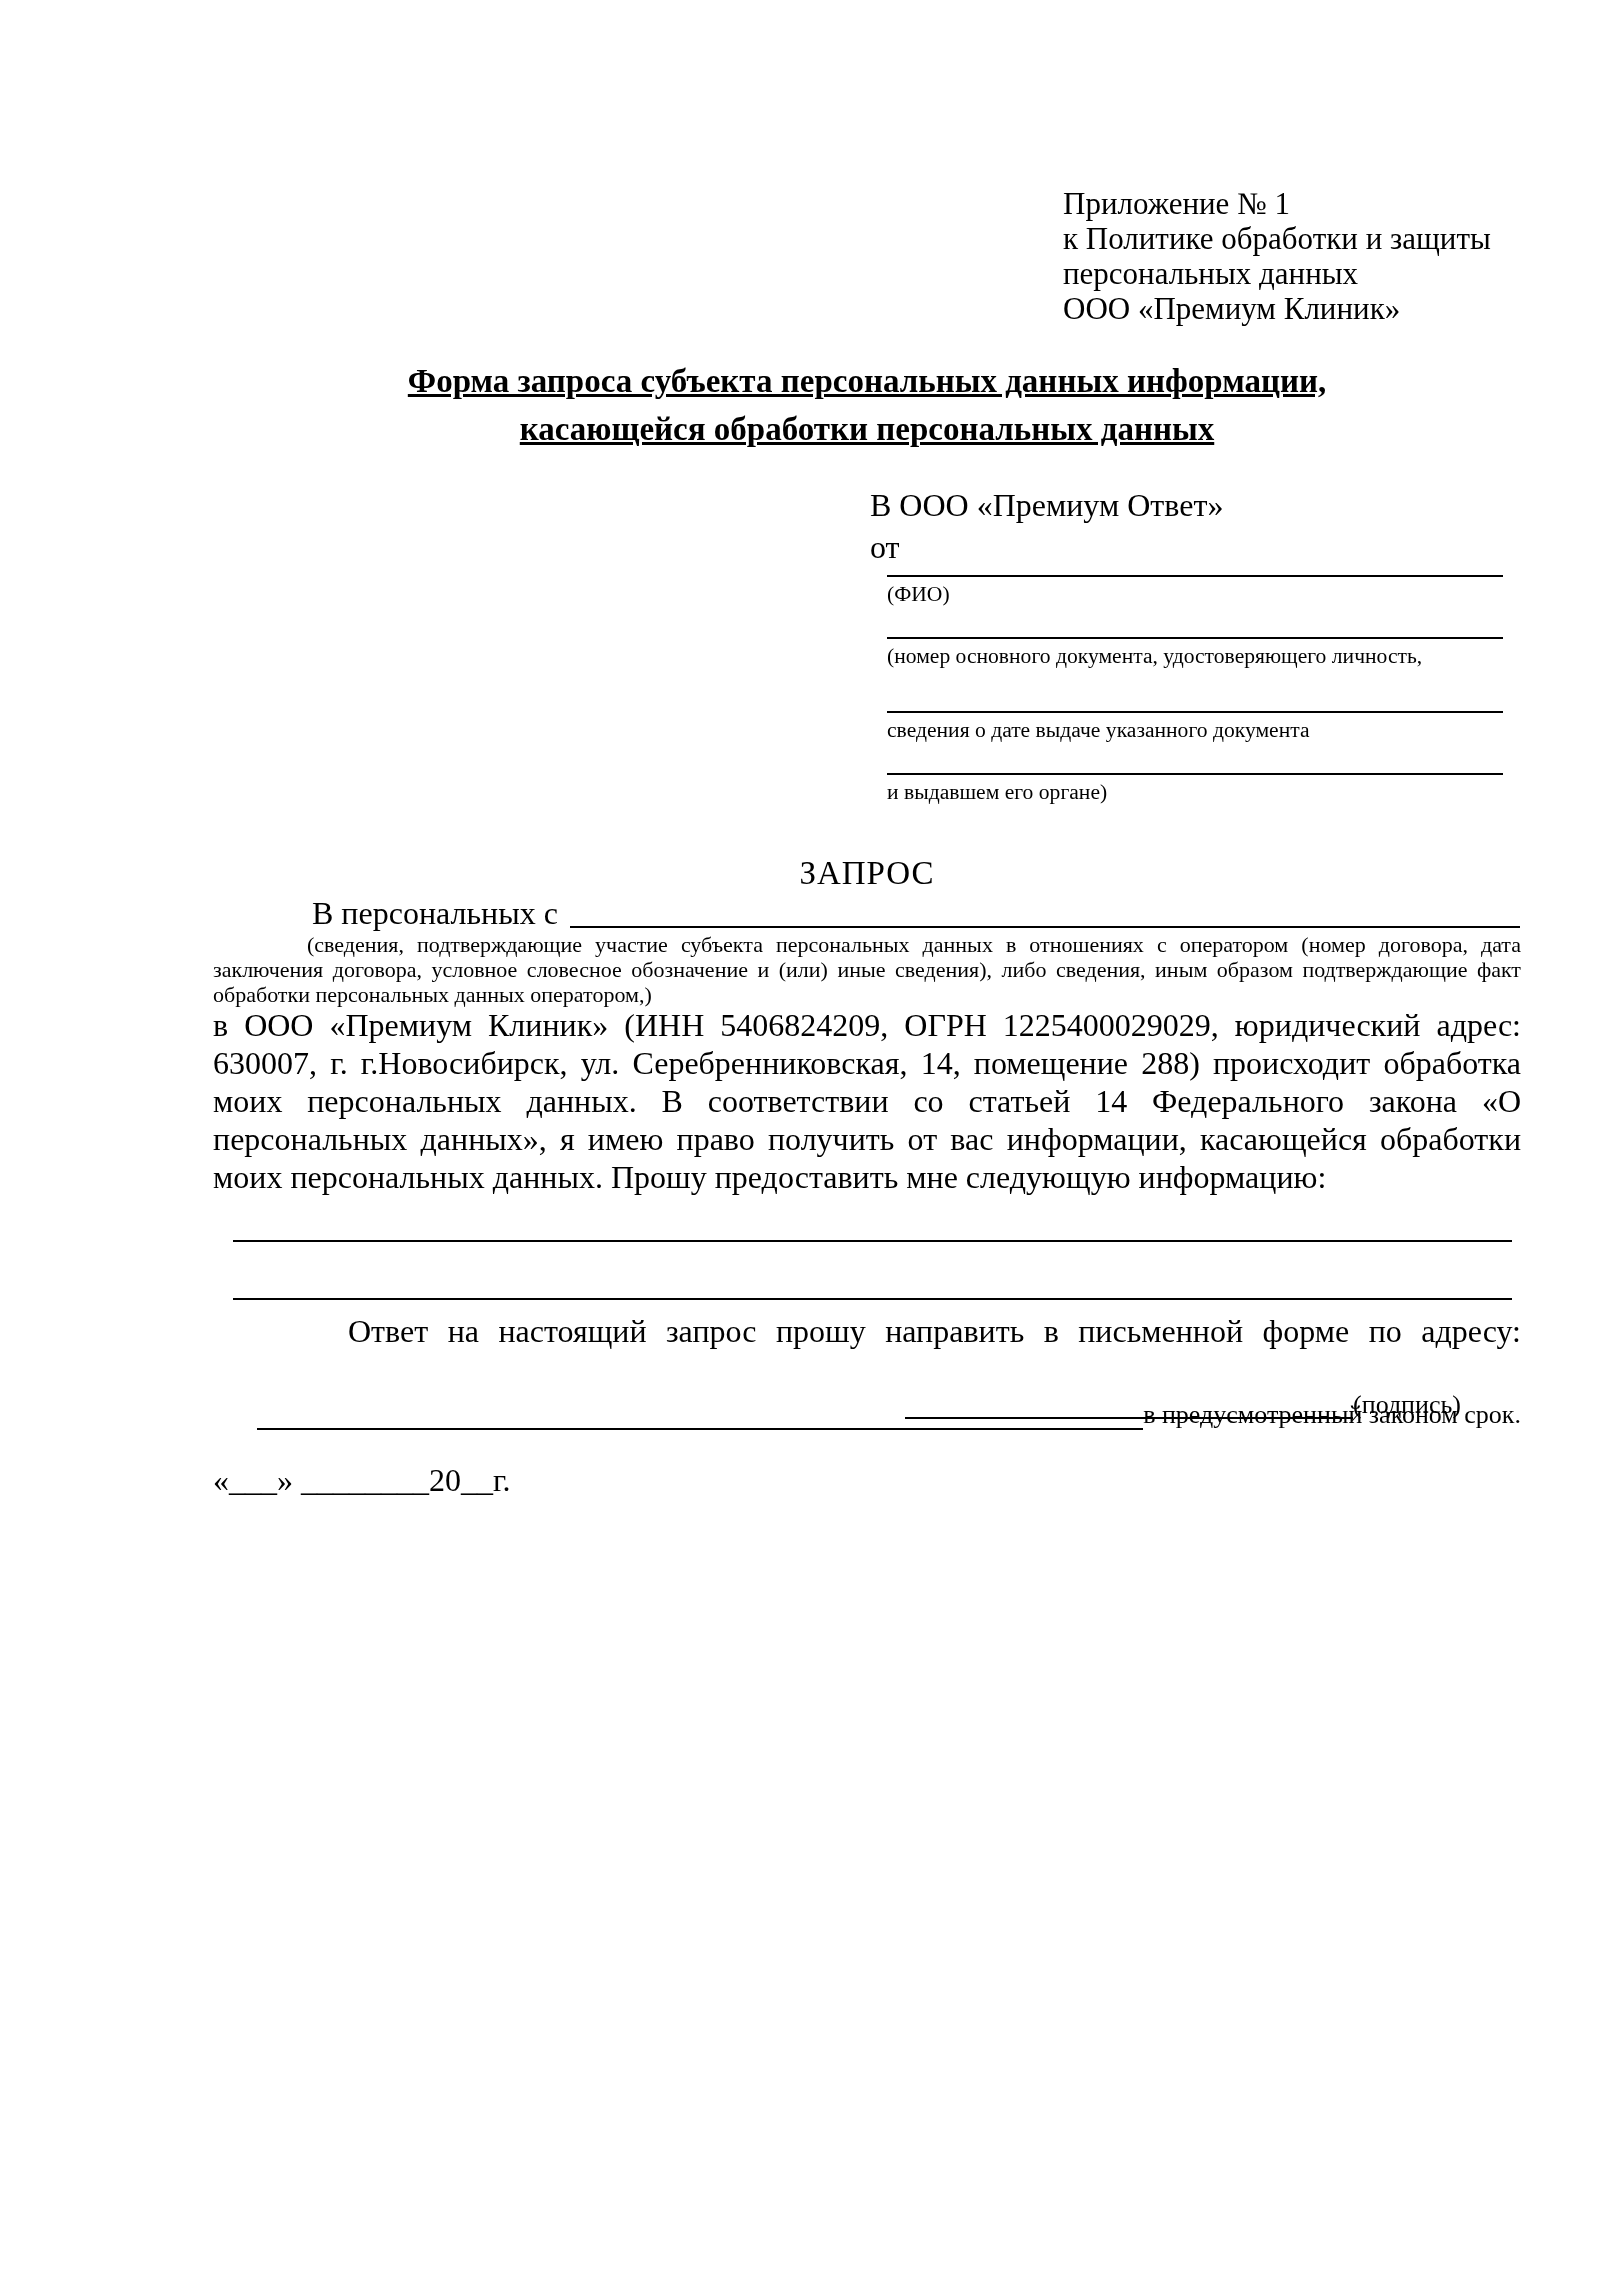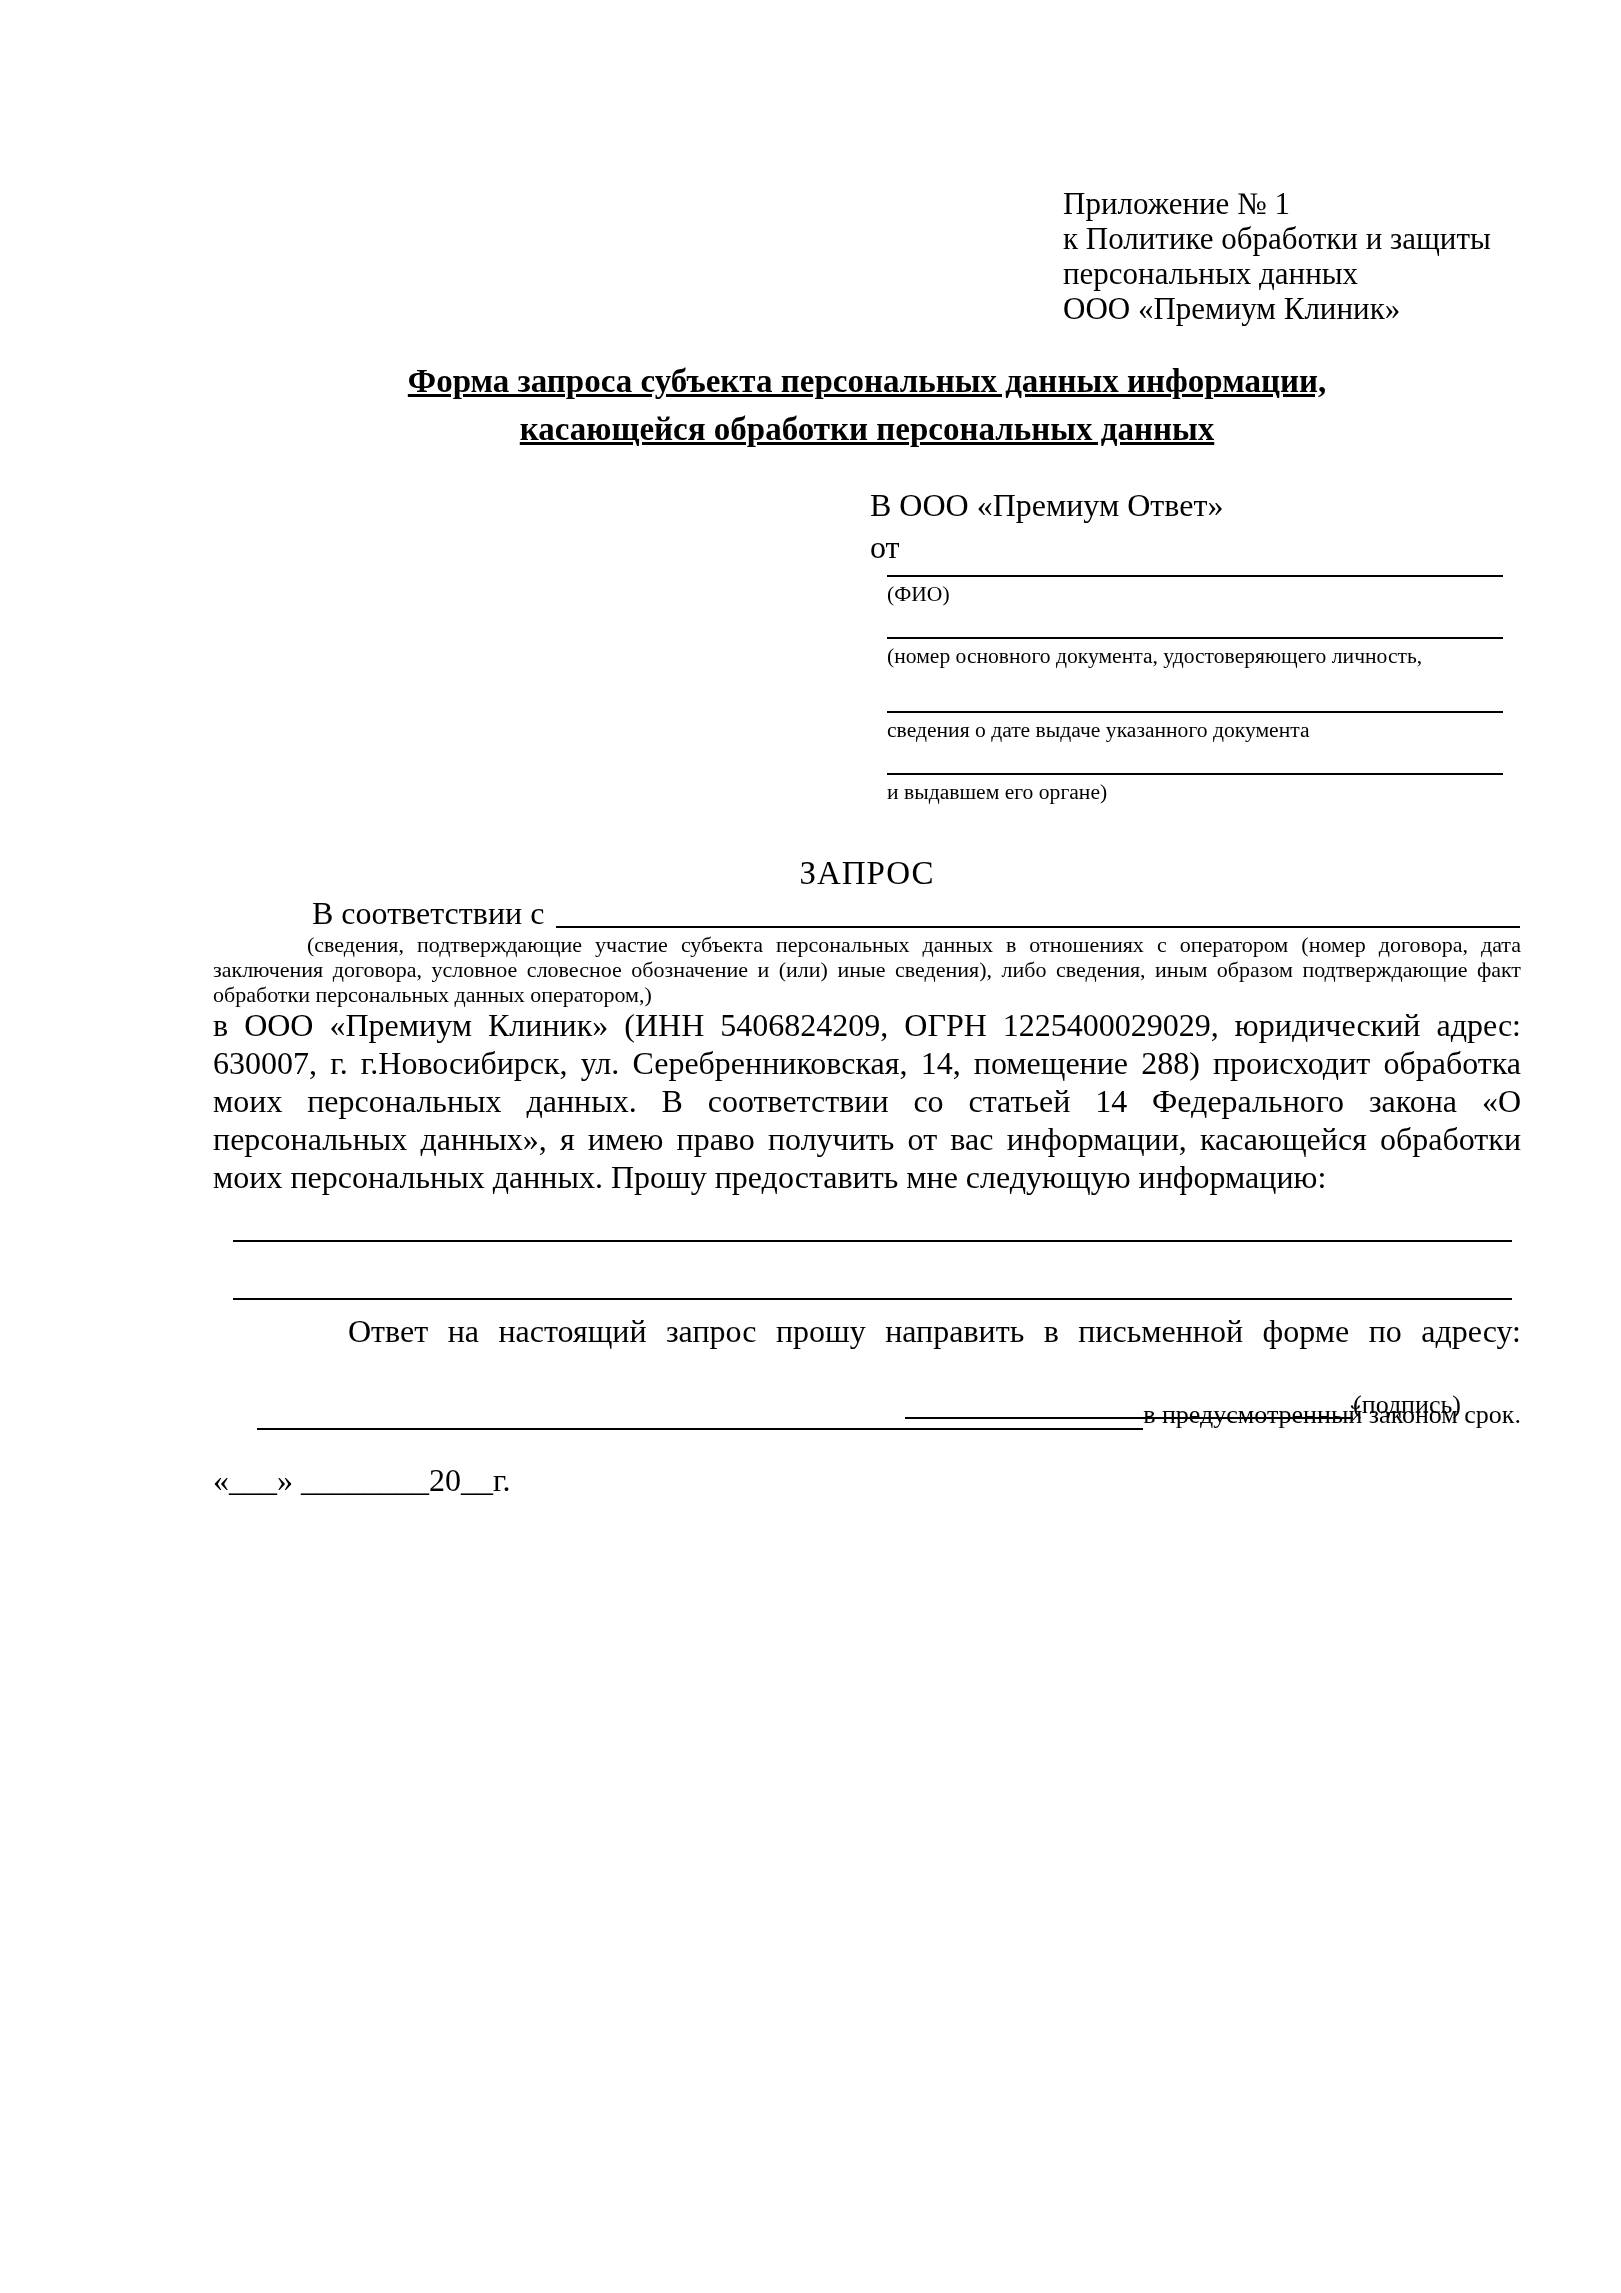--- a/index.html
+++ b/index.html
@@ -105,21 +105,21 @@
   <div class="abs field f3">
     <div>сведения о дате выдаче указанного документа</div>
   </div>
   <div class="abs field f4">
     <div>и выдавшем его органе)</div>
   </div>
 
   <div class="abs request-heading">ЗАПРОС</div>
 
   <div class="abs intro fill-row">
-    <span>В соответствии с</span>
+    <span>В персональных с</span>
     <span class="fill-line"></span>
   </div>
 
   <div class="abs footnote">(сведения, подтверждающие участие субъекта персональных данных в отношениях с оператором (номер договора, дата заключения договора, условное словесное обозначение и (или) иные сведения), либо сведения, иным образом подтверждающие факт обработки персональных данных оператором,)</div>
 
   <div class="abs body-par">в ООО «Премиум Клиник» (ИНН 5406824209, ОГРН 1225400029029, юридический адрес: 630007, г. г.Новосибирск, ул. Серебренниковская, 14, помещение 288) происходит обработка моих персональных данных. В соответствии со статьей 14 Федерального закона «О персональных данных», я имею право получить от вас информации, касающейся обработки моих персональных данных. Прошу предоставить мне следующую информацию:</div>
 
   <div class="abs blank-line bl1"></div>
   <div class="abs blank-line bl2"></div>
 

